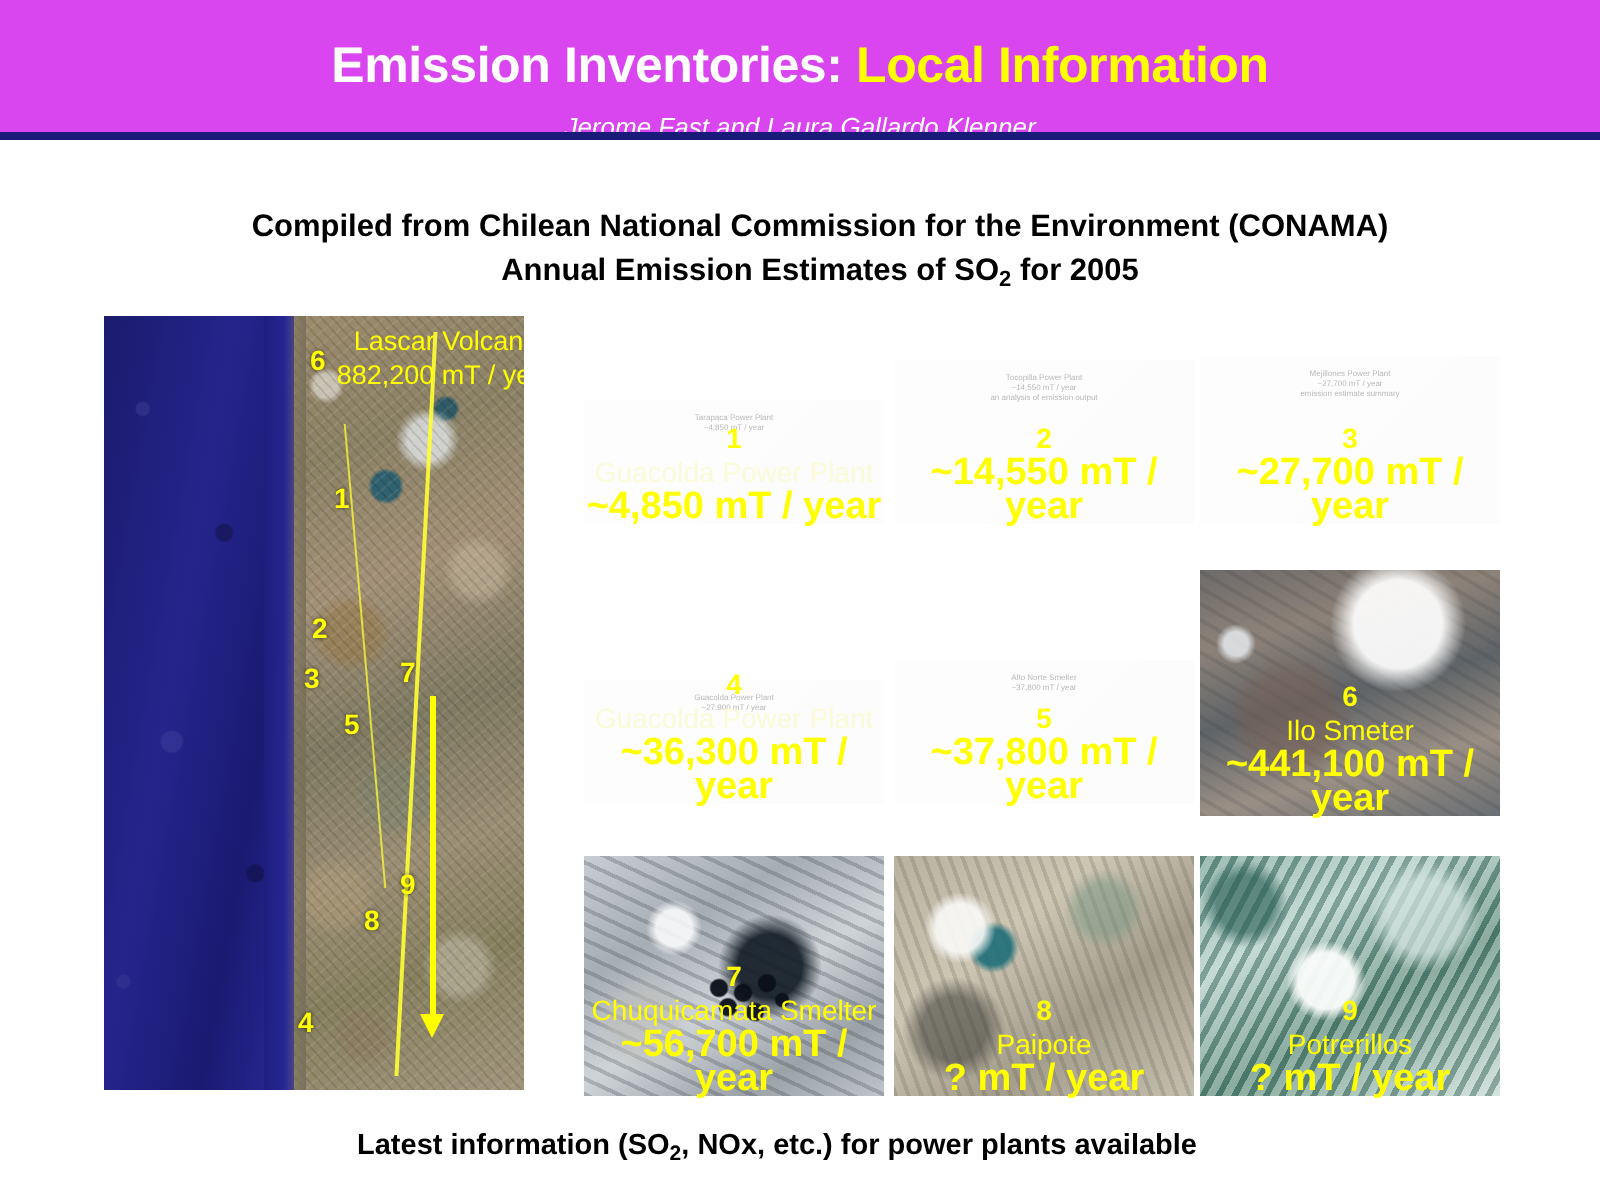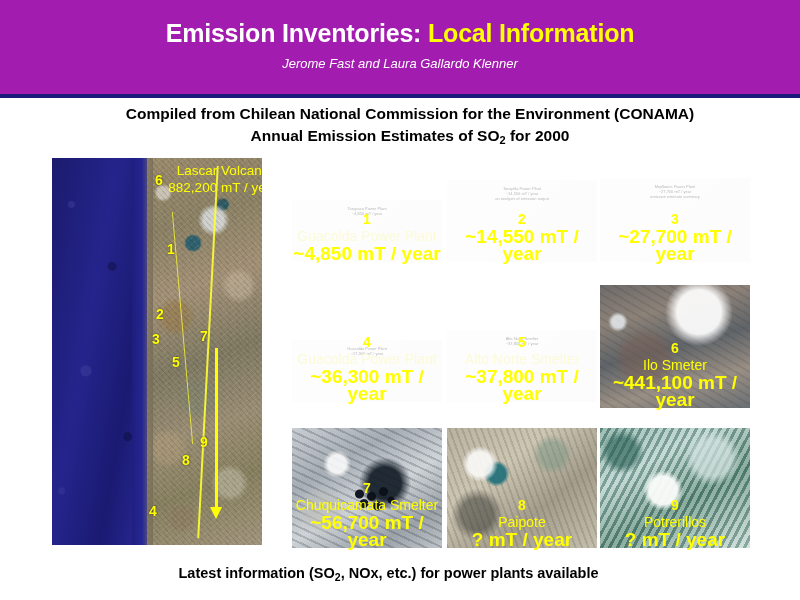--- a/index.html
+++ b/index.html
@@ -13,22 +13,22 @@
     font-family: "Liberation Sans", sans-serif;
     overflow: hidden;
     position: relative;
   }
 
   
   .header-band {
     position: absolute;
     left: 0; top: 0;
     width: 800px;
-    height: 98px;
-    background: #a21caf;
+    height: 70px;
+    background: #d946ef;
     box-sizing: border-box;
   }
   .header-band::after {
     content: "";
     position: absolute;
     left: 0; bottom: 0;
     width: 100%;
     height: 4px;
     background: #1a1a7a;
   }
@@ -310,21 +310,21 @@
 <div class="header-band">
   <div class="slide-title">
     <span>Emission Inventories:</span>
     <span class="accent">Local Information</span>
   </div>
   <div class="slide-authors">Jerome Fast and Laura Gallardo Klenner</div>
 </div>
 
 <div class="subhead">
   <div>Compiled from Chilean National Commission for the Environment (CONAMA)</div>
-  <div><span>Annual Emission Estimates of SO</span><sub>2</sub><span> for 2000</span></div>
+  <div><span>Annual Emission Estimates of SO</span><sub>2</sub><span> for 2005</span></div>
 </div>
 
 <div class="map-panel">
   <div class="map-ocean"></div>
   <div class="map-ocean-deep"></div>
   <div class="map-land"></div>
   <div class="map-coast"></div>
   <div class="map-border-line"></div>
   <div class="map-border-line2"></div>
   <div class="map-arrow"></div>
@@ -395,21 +395,20 @@
       </div>
     </div>
     <div class="facility faded" style="left: 447px; top: 330px; width: 150px; height: 72px;">
       <div class="thumb">
         <div class="art-e"></div>
       </div>
       <div class="faint-text" style="left: 0px; top: 6px; width: 150px;">Alto Norte Smelter
 ~37,800 mT / year</div>
       <div class="caption">
         <span class="cap-num">5</span>
-        <span class="cap-name">Alto Norte Smelter</span>
         <span class="cap-val">~37,800 mT / year</span>
       </div>
     </div>
     <div class="facility" style="left: 600px; top: 285px; width: 150px; height: 123px;">
       <div class="thumb">
         <div class="art-d"></div>
       </div>
       <div class="caption">
         <span class="cap-num">6</span>
         <span class="cap-name">Ilo Smeter</span>

